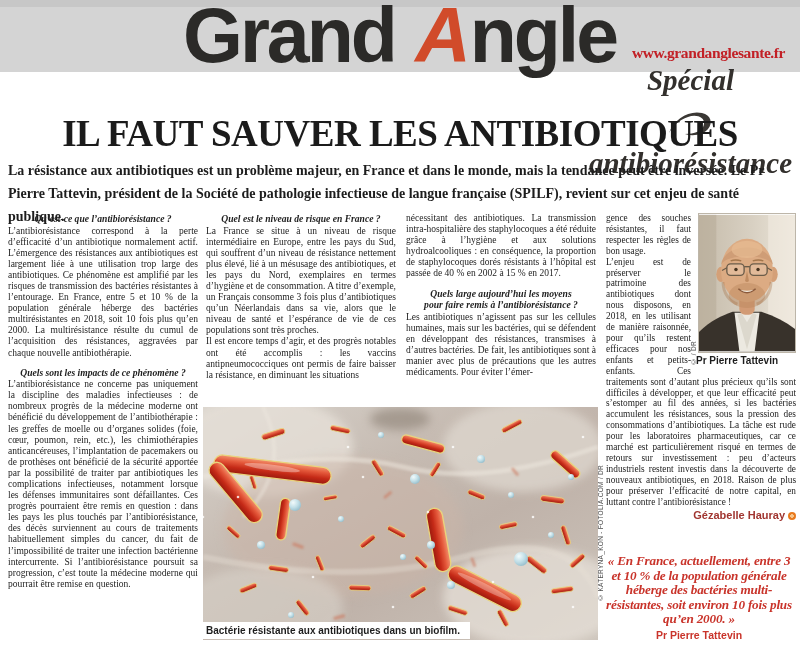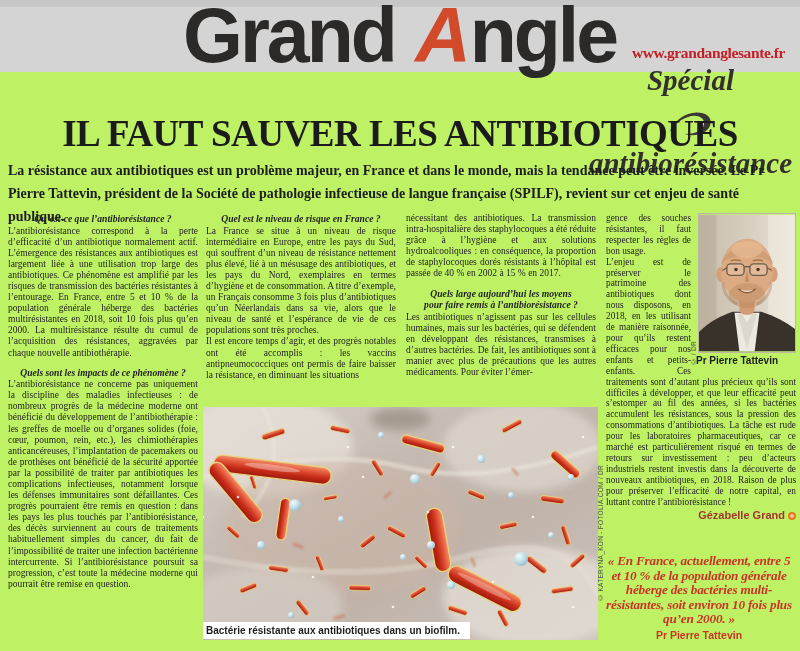--- a/index.html
+++ b/index.html
@@ -8,21 +8,21 @@
     --quote_red:#c9342b;
     --byline_red:#a03530;
     --end_icon_orange:#e8791d;
     --band_grey:#d4d4d4;
     --band_grey_dark:#c7c7c7;
     --ink:#232323;
   }
   *{margin:0;padding:0;box-sizing:border-box;}
   html,body{background:#888;}
   .page{
-    position:relative;width:800px;height:651px;background:#bef264;
+    position:relative;width:800px;height:651px;background:#ffffff;
     overflow:hidden;margin:0 auto;
     font-family:"Liberation Serif","DejaVu Serif",serif;color:var(--ink);
   }
   
   .band-top{position:absolute;left:0;top:0;width:800px;height:7px;background:var(--band_grey_dark);}
   .band{position:absolute;left:0;top:7px;width:800px;height:65px;background:var(--band_grey);}
   .logo{
     position:absolute;left:183px;top:-11px;height:92px;line-height:92px;
     font-family:"Liberation Sans","DejaVu Sans",sans-serif;font-weight:700;
     font-size:77px;letter-spacing:-3px;color:#2b2a28;white-space:nowrap;
@@ -186,21 +186,21 @@
         <path d="M56 48 Q62 46 67 48" stroke="#a3764c" stroke-width="1.5" fill="none"></path>
         <path d="M50 58 L48 69 Q50 71 52 69 Z" fill="#c08c62"></path>
         <path d="M41 77 Q50 85 59 77" stroke="#8a5a3c" stroke-width="1.6" fill="none"></path>
         <path d="M43 78 Q50 83 57 78 Q50 80 43 78 Z" fill="#f3ede2"></path>
       </svg>
       <span class="vcredit">© / DR</span>
       <figcaption>Pr Pierre Tattevin</figcaption>
     </figure>
     <p>gence des souches résistantes, il faut respecter les règles de bon usage.</p>
     <p>L’enjeu est de préserver le patrimoine des antibiotiques dont nous disposons, en 2018, en les utilisant de manière raisonnée, pour qu’ils restent efficaces pour nos enfants et petits-enfants. Ces traitements sont d’autant plus précieux qu’ils sont difficiles à développer, et que leur efficacité peut s’estomper au fil des années, si les bactéries accumulent les résistances, sous la pression des consommations d’antibiotiques. La tâche est rude pour les laboratoires pharmaceutiques, car ce marché est particulièrement risqué en termes de retours sur investissement : peu d’acteurs industriels restent investis dans la découverte de nouveaux antibiotiques, en 2018. Raison de plus pour préserver l’efficacité de notre capital, en luttant contre l’antibiorésistance !</p>
-    <div class="byline"><span>Gézabelle Grand</span><span class="end-icon"></span></div>
+    <div class="byline"><span>Gézabelle Hauray</span><span class="end-icon"></span></div>
   </section>
 
   <figure class="biofilm">
     <svg viewBox="0 0 395 233" preserveAspectRatio="none" aria-hidden="true">
       <defs>
         <linearGradient id="bgg" x1="0" y1="0" x2="1" y2="1">
           <stop offset="0" stop-color="#d8d3cc"></stop>
             <stop offset="0.35" stop-color="#c6bbb2"></stop>
           <stop offset="0.6" stop-color="#bfb2a9"></stop>
             <stop offset="1" stop-color="#cdc5bc"></stop>
@@ -313,17 +313,17 @@
         <circle cx="225" cy="105" r="1.3"></circle>
           <circle cx="145" cy="40" r="1.3"></circle>
           <circle cx="380" cy="30" r="1.3"></circle>
       </g>
     </svg>
     <figcaption class="bio-caption">Bactérie résistante aux antibiotiques dans un biofilm.</figcaption>
   </figure>
   <span class="vcredit bio-credit">© KATERYNA_KON - FOTOLIA.COM / DR</span>
 
   <aside class="pullquote">
-    <p class="q">« En France, actuellement, entre 5 et 10 % de la population générale héberge des bactéries multi-résistantes, soit environ 10 fois plus qu’en 2000. »</p>
+    <p class="q">« En France, actuellement, entre 3 et 10 % de la population générale héberge des bactéries multi-résistantes, soit environ 10 fois plus qu’en 2000. »</p>
     <p class="attr">Pr Pierre Tattevin</p>
   </aside>
 
 </div>
 
 </body></html>

